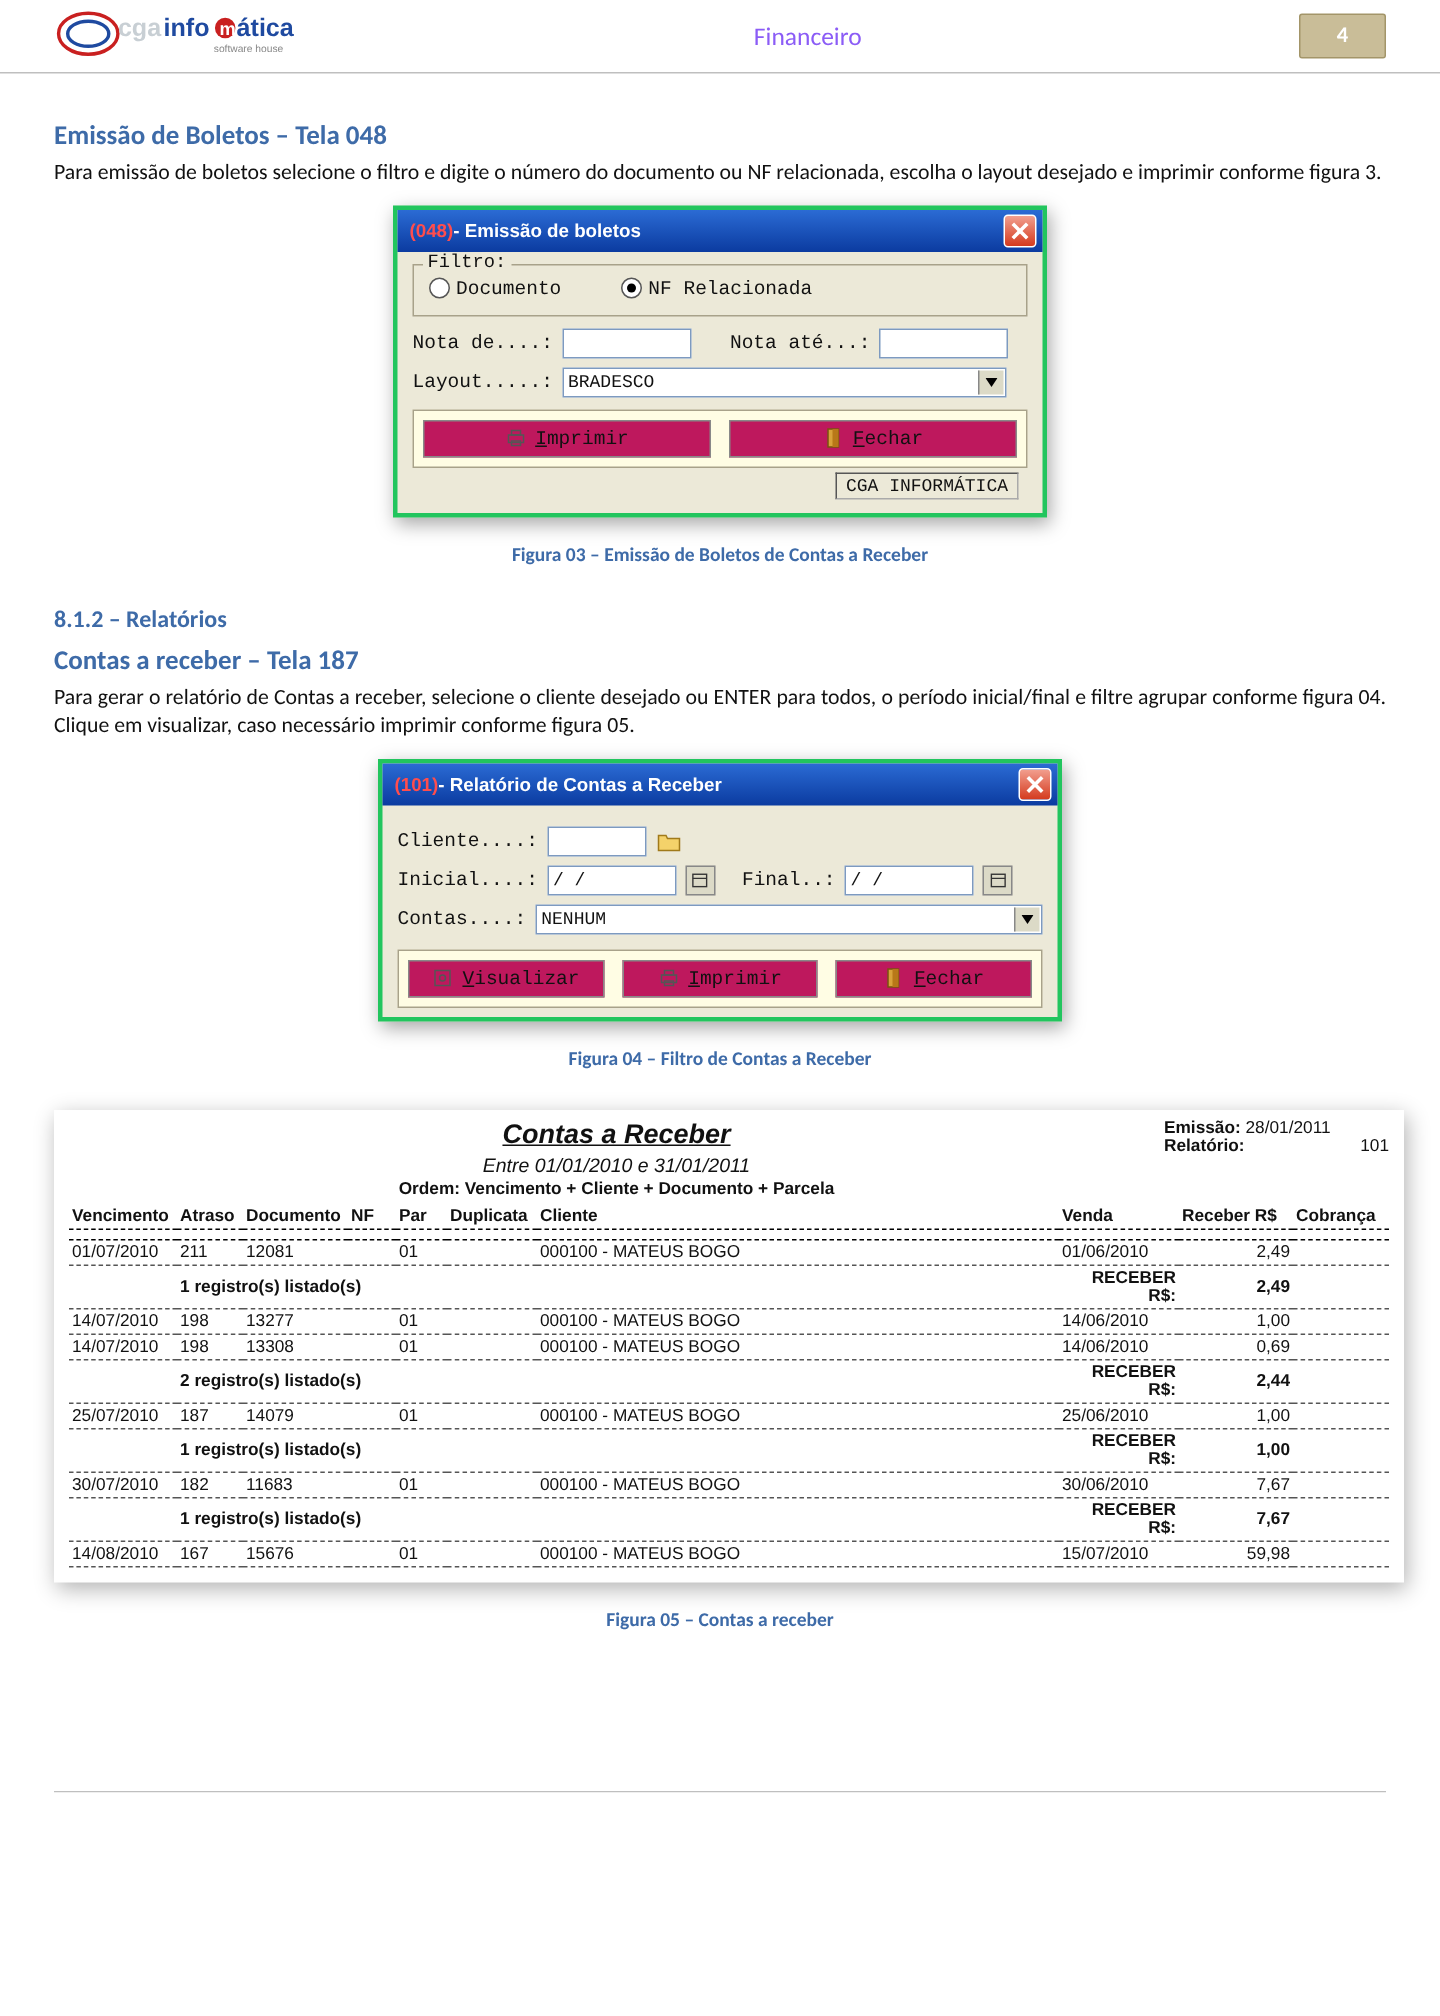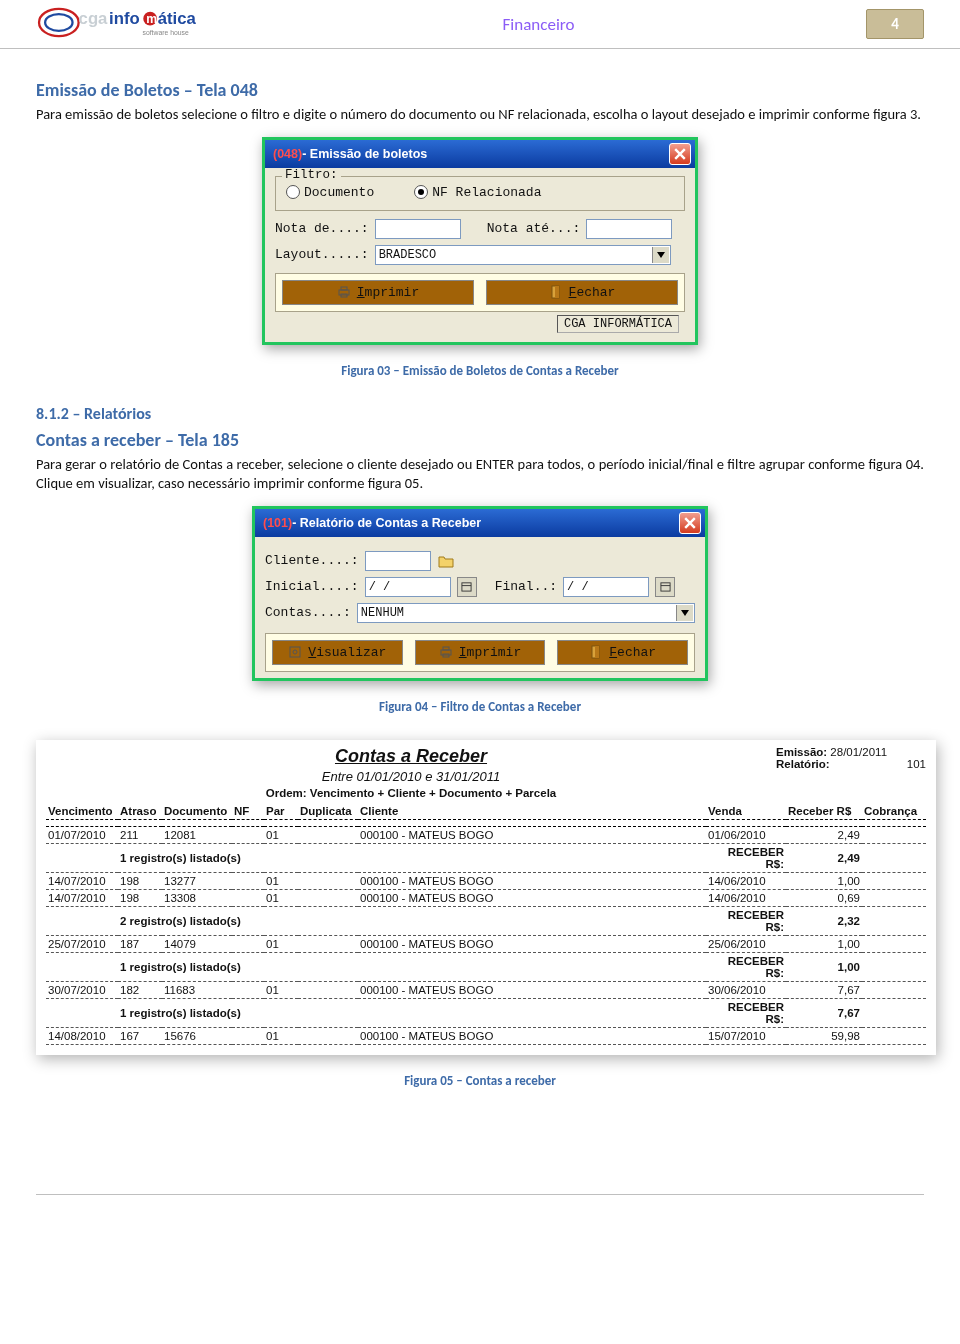--- a/index.html
+++ b/index.html
@@ -162,21 +162,21 @@
     background:#fffde4;
     border:1px solid #a8a28a;
     padding:6px;
     display:flex;
     gap:12px;
     justify-content:center;
   }
   .win-btn {
     flex:1;
     border:1px solid #888;
-    background:#a16207;
+    background:#be185d;
     padding:4px 2px;
     display:flex;align-items:center;justify-content:center;gap:6px;
     font-family:"Courier New",monospace;font-size:13px;
     cursor:pointer;
   }
   .win-btn .u { text-decoration: underline; }
   .win-btn .ico { width:14px;height:14px; }
   .status-row {
     display:flex;justify-content:flex-end;
     padding:3px 6px;
@@ -324,21 +324,21 @@
       </div>
       <div class="status-row">
         <span class="status">CGA INFORMÁTICA</span>
       </div>
     </div>
   </div>
 
   <div class="fig-caption">Figura 03 – Emissão de Boletos de Contas a Receber</div>
 
   <h3 class="subsection">8.1.2 – Relatórios</h3>
-  <h2 class="section" style="margin-top:6px">Contas a receber – Tela 185</h2>
+  <h2 class="section" style="margin-top:6px">Contas a receber – Tela 187</h2>
   <p class="body-text">Para gerar o relatório de Contas a receber, selecione o cliente desejado ou ENTER para todos, o período inicial/final e filtre agrupar conforme figura 04. Clique em visualizar, caso necessário imprimir conforme figura 05.</p>
 
   <div class="dialog wider">
     <div class="titlebar">
       <span class="title-code">(101)</span>
       <span> - Relatório de Contas a Receber</span>
       <span class="spacer"></span>
       <span class="close-btn">
         <svg viewBox="0 0 10 10">
             <path d="M1 1 L9 9 M9 1 L1 9" stroke="#fff" stroke-width="2"></path>
@@ -506,21 +506,21 @@
             <td>000100 - MATEUS BOGO</td>
             <td>14/06/2010</td>
             <td class="right">0,69</td>
             <td></td>
           </tr>
           <tr class="subtotal dash-row">
             <td></td>
             <td colspan="5">2 registro(s) listado(s)</td>
             <td></td>
             <td class="right">RECEBER R$:</td>
-            <td class="right">2,32</td>
+            <td class="right">2,44</td>
             <td></td>
           </tr>
           <tr class="dash-row">
             <td>25/07/2010</td>
             <td>187</td>
             <td>14079</td>
             <td></td>
             <td>01</td>
             <td></td>
             <td>000100 - MATEUS BOGO</td>

